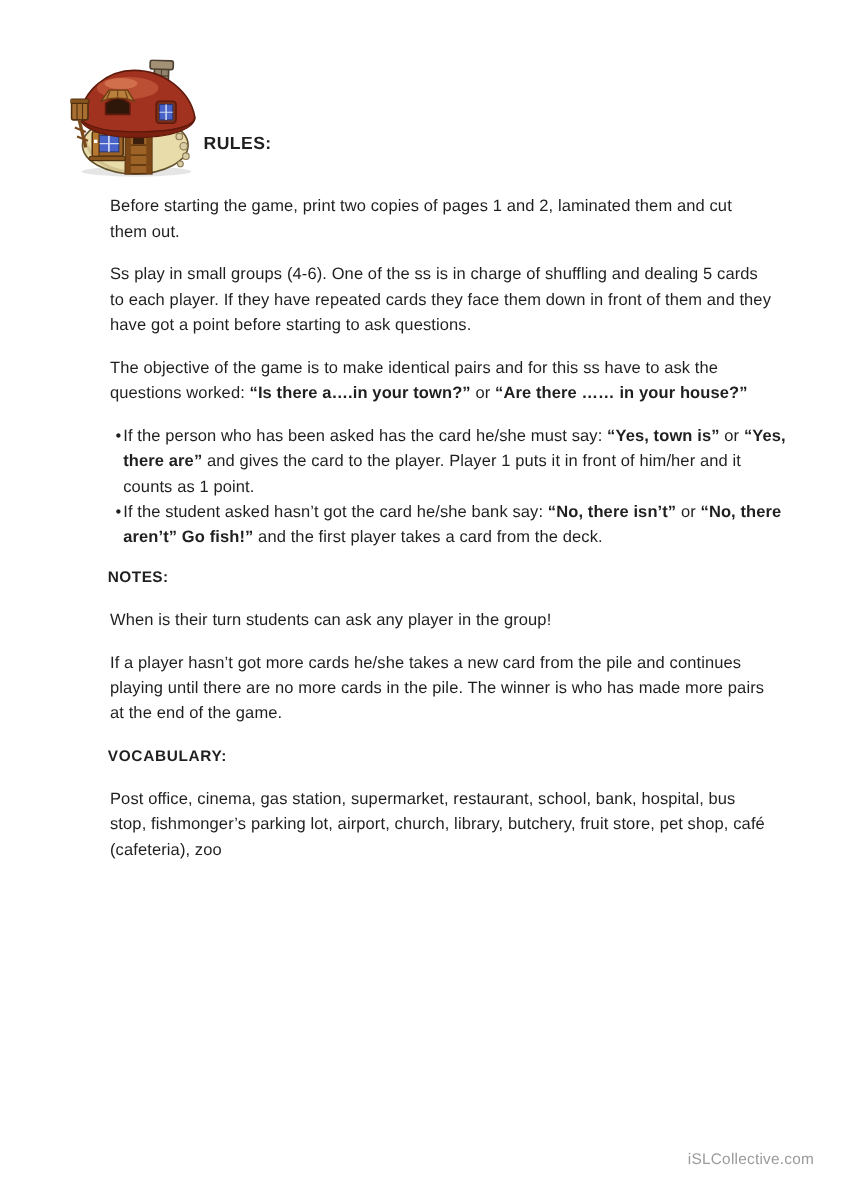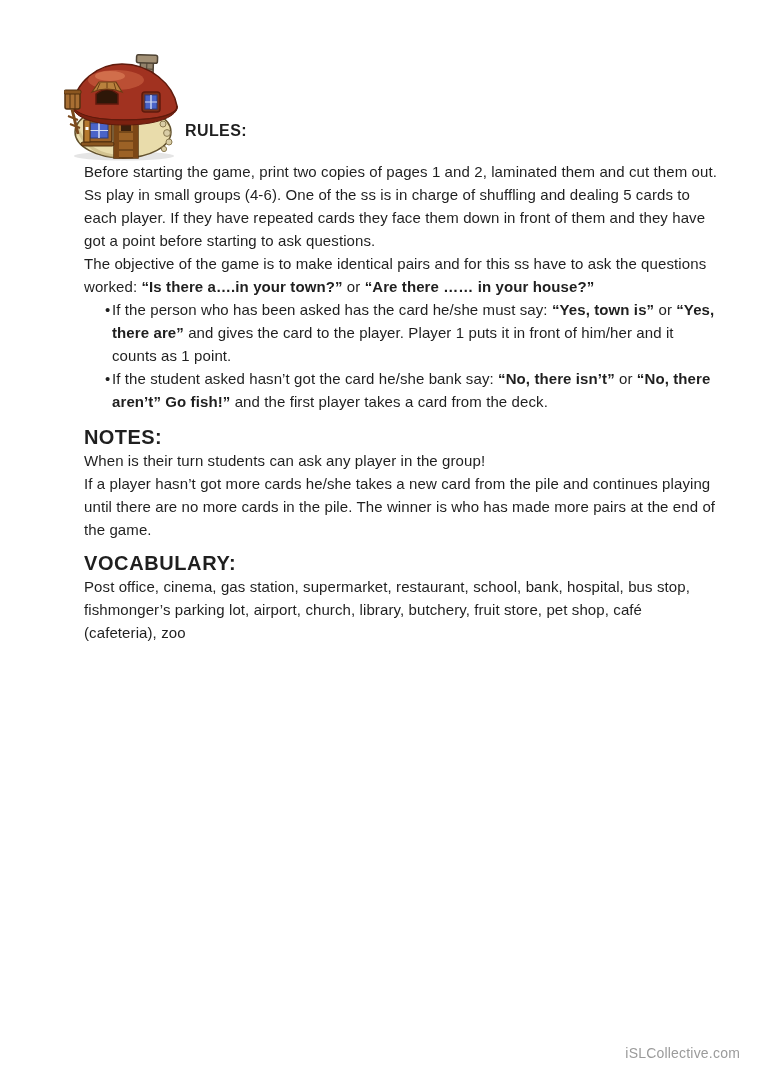--- a/index.html
+++ b/index.html
@@ -33,30 +33,30 @@
   }
   .content {
     position: absolute;
     left: 84px;
     top: 160px;
     width: 634px;
     font-size: 15px;
     line-height: 23px;
     letter-spacing: 0.1px;
   }
-  .content p { margin: 0; }
+  .content p { margin: 16px; }
   .p1 { margin-top: 3px; }
   .p2 { margin-top: 21px; }
   .p3 { margin-top: 16px; }
   .np1 { margin-top: 19px; }
   .np2 { margin-top: 19px; }
   .vp  { margin-top: 22px; }
   .heading {
-    margin: 13px 0 0 0;
-    font-size: 20px;
+    margin: 13px 0 0 14px;
+    font-size: 14px;
     font-weight: 700;
     line-height: 23px;
     letter-spacing: 0.4px;
   }
   .heading.vocab {
     margin-top: 11px;
     font-weight: 700;
     letter-spacing: 0.6px;
   }
   .bullets { margin: 0; }

